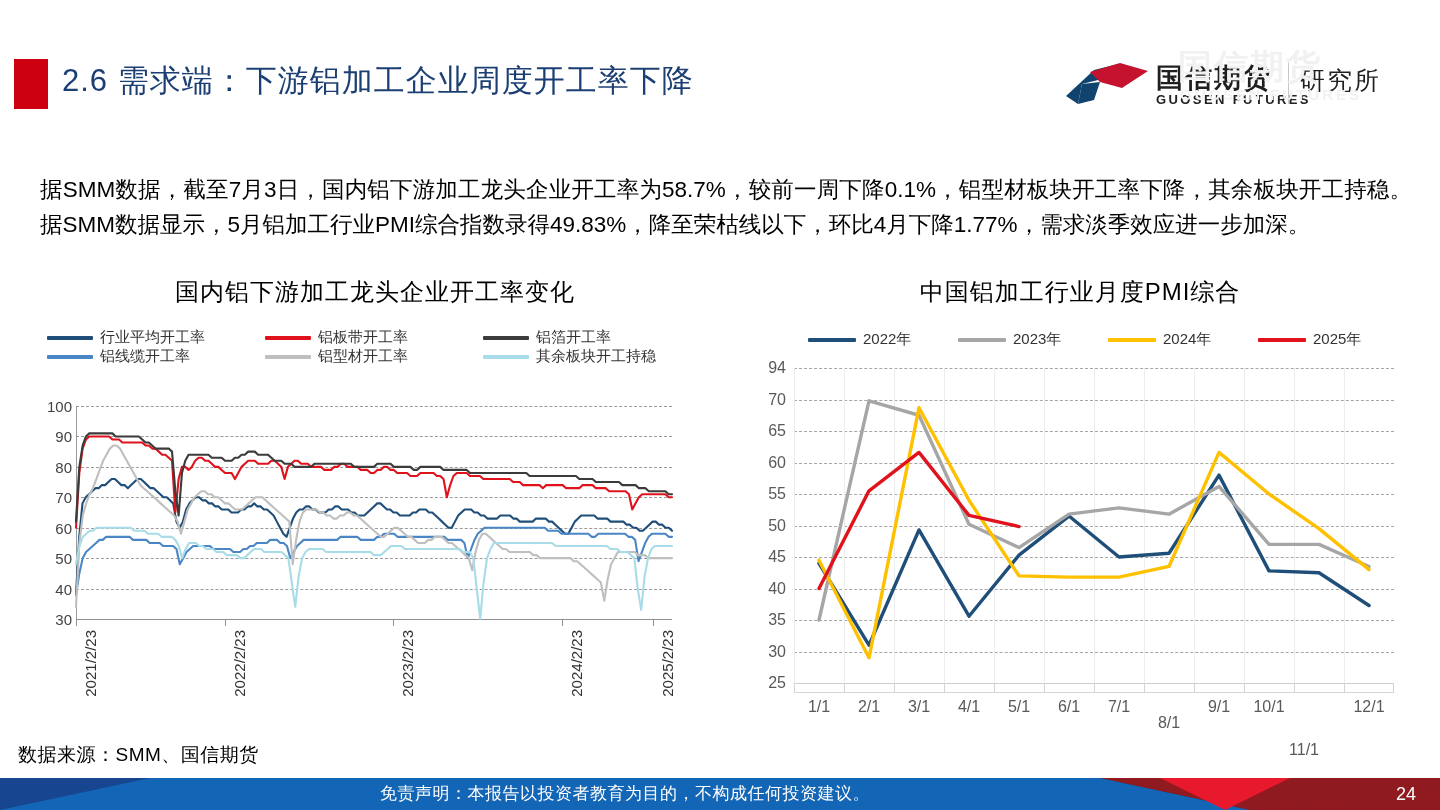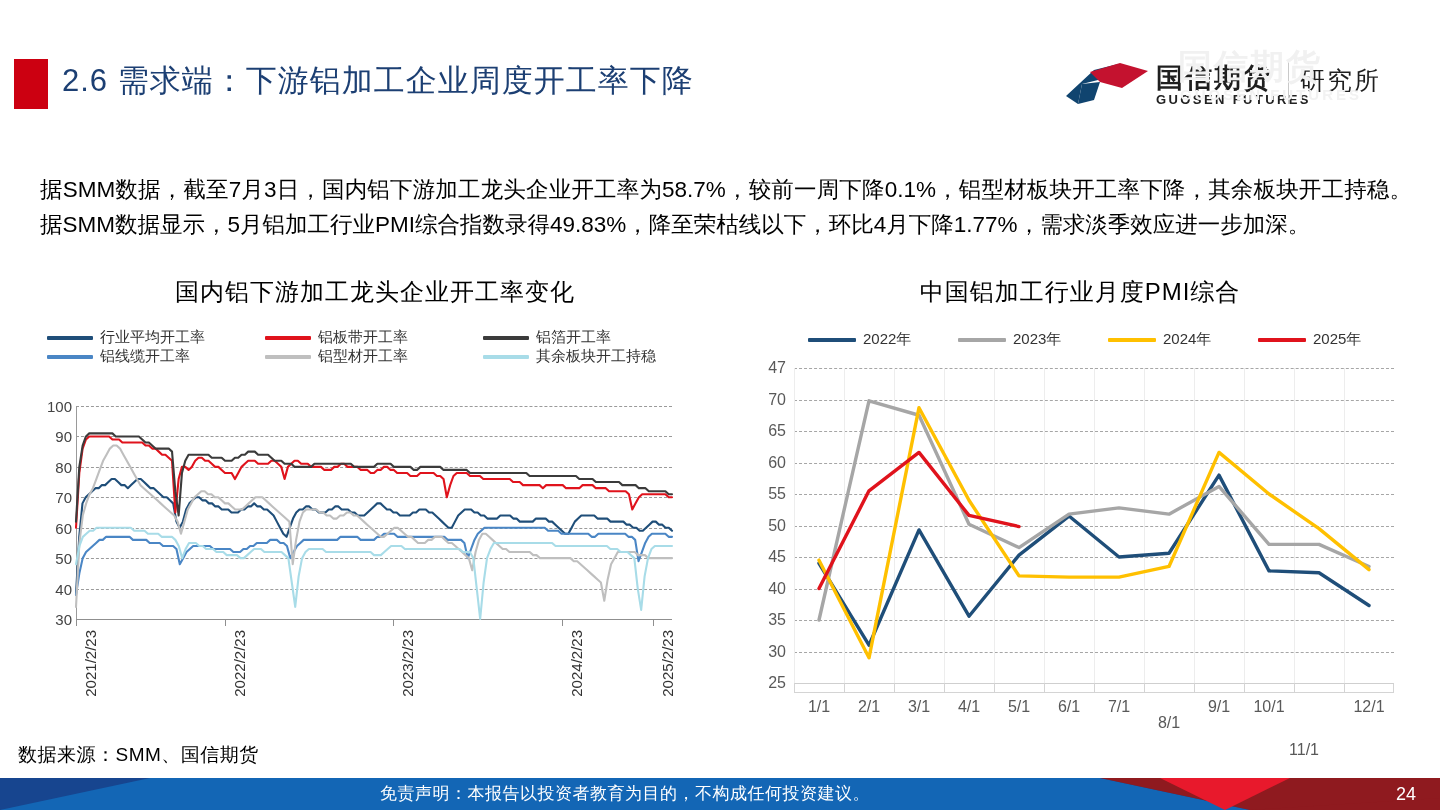--- a/index.html
+++ b/index.html
@@ -199,21 +199,21 @@
         <span class="legend-swatch" style="background: rgb(255, 192, 0);"></span>
         <span class="legend-label">2024年</span>
       </div>
       <div class="legend-item">
         <span class="legend-swatch" style="background: rgb(224, 19, 28);"></span>
         <span class="legend-label">2025年</span>
       </div>
     </div>
   <div id="right-plot">
     <div class="r-yaxis">
-        <div class="r-ytick" style="top: 0px;">47</div>
+        <div class="r-ytick" style="top: 0px;">94</div>
         <div class="r-ytick" style="top: 31.5px;">70</div>
         <div class="r-ytick" style="top: 63px;">65</div>
         <div class="r-ytick" style="top: 94.5px;">60</div>
         <div class="r-ytick" style="top: 126px;">55</div>
         <div class="r-ytick" style="top: 157.5px;">50</div>
         <div class="r-ytick" style="top: 189px;">45</div>
         <div class="r-ytick" style="top: 220.5px;">40</div>
         <div class="r-ytick" style="top: 252px;">35</div>
         <div class="r-ytick" style="top: 283.5px;">30</div>
         <div class="r-ytick" style="top: 315px;">25</div>

